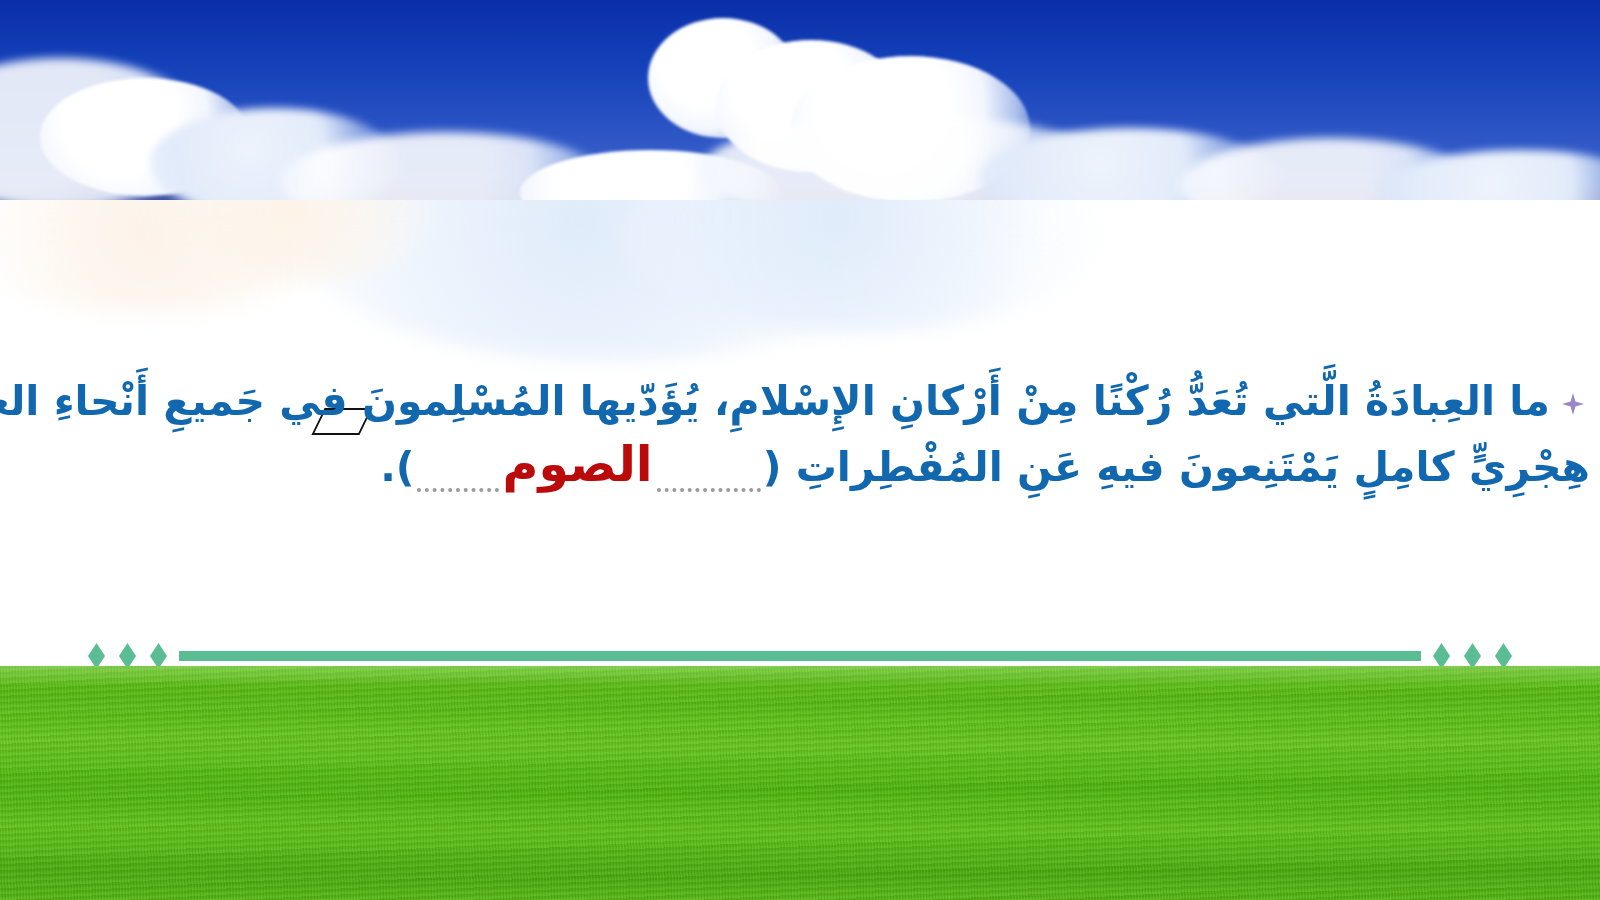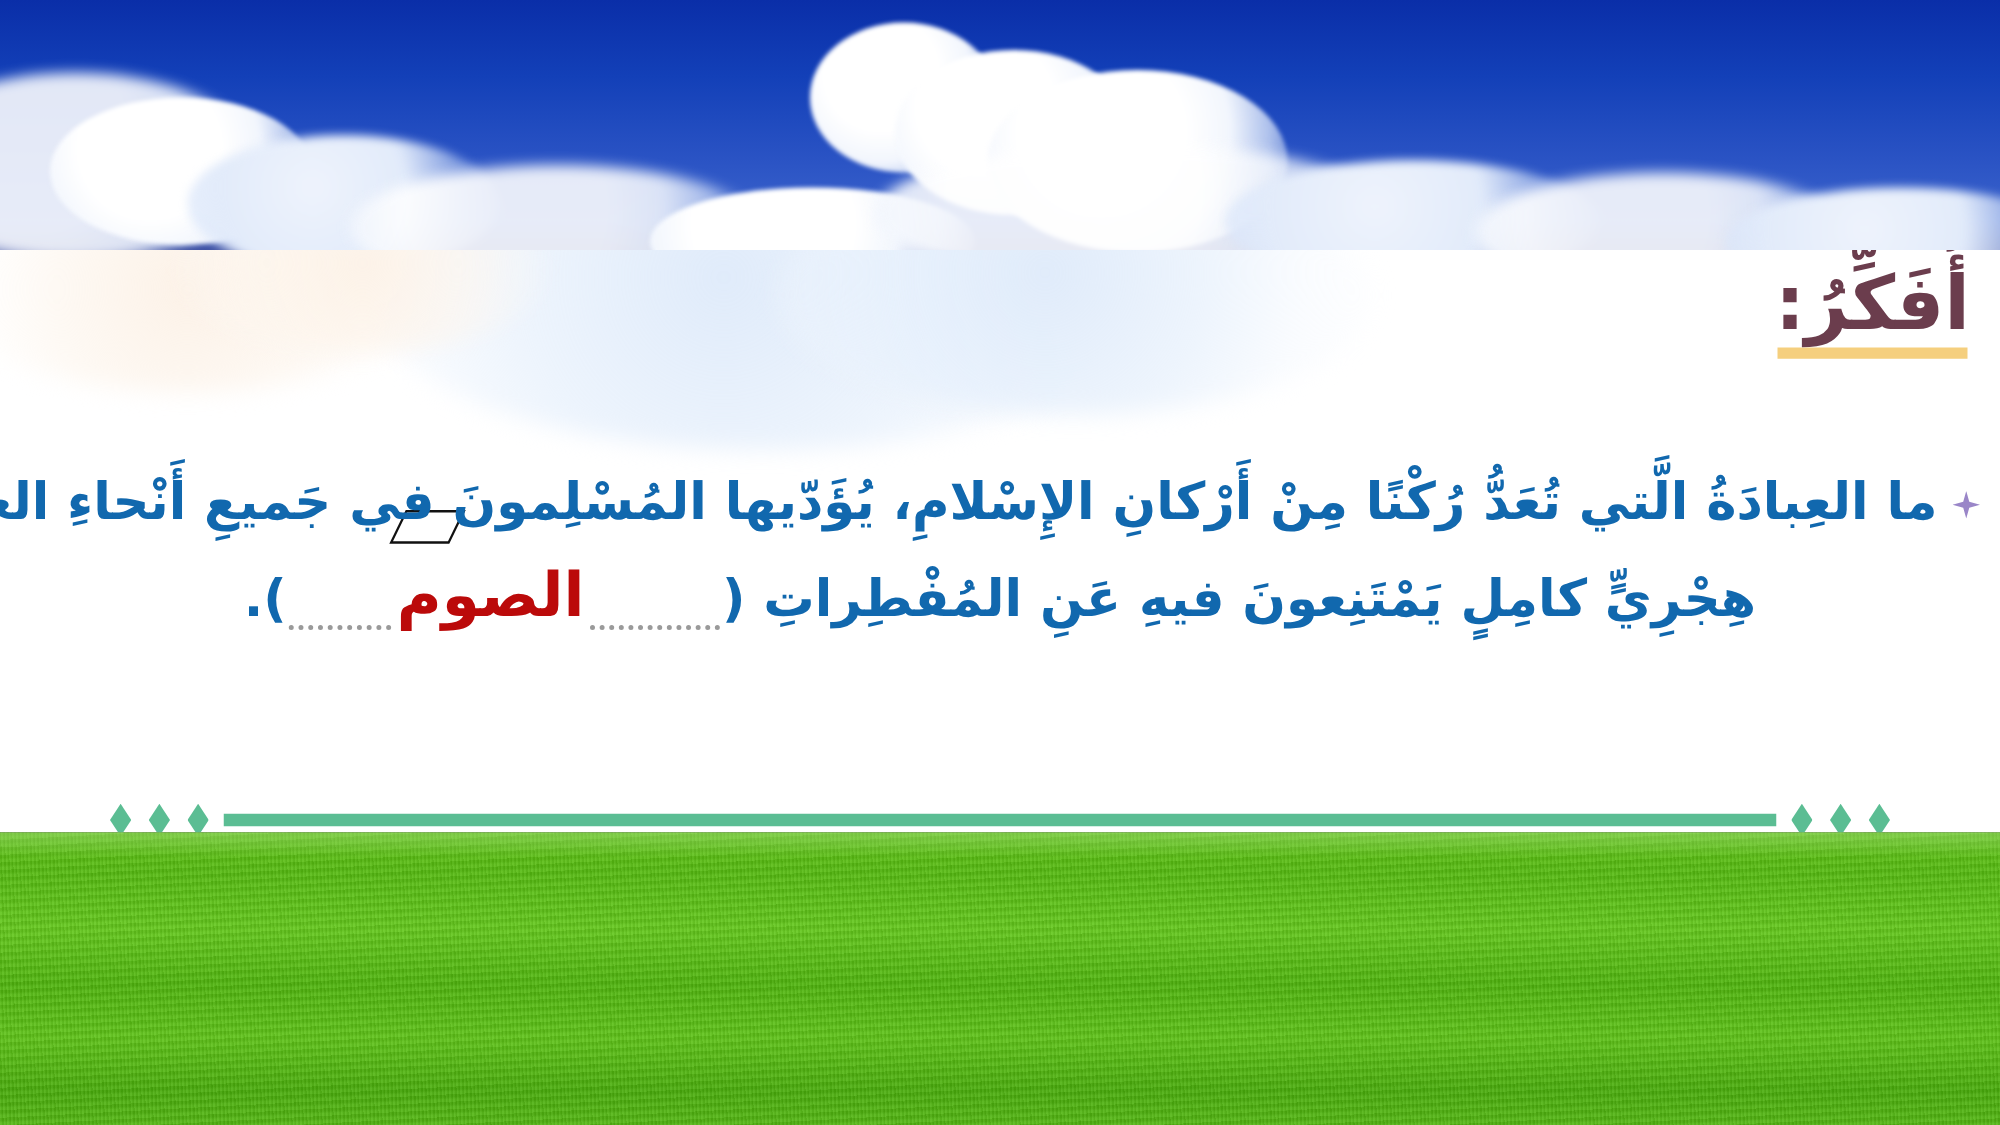--- a/index.html
+++ b/index.html
@@ -125,21 +125,21 @@
     display: block;
     font-family: "DejaVu Sans", "Liberation Sans", sans-serif;
     font-size: 41px;
     font-weight: 700;
     color: #1168ae;
     line-height: 1.42;
     white-space: nowrap;
     direction: rtl;
   }
   .q-line.line1 { text-align: right; padding-right: 6px; }
-  .q-line.line2 { text-align: center; margin-top: 12px; }
+  .q-line.line2 { text-align: right; }
 
   .bullet-star {
     display: inline-block;
     width: 22px;
     height: 22px;
     margin-left: 12px;
     vertical-align: middle;
     background: #9a86c8;
     clip-path: polygon(50% 0%, 61% 39%, 100% 50%, 61% 61%, 50% 100%, 39% 61%, 0% 50%, 39% 39%);
   }
@@ -226,24 +226,20 @@
 
   <div class="panel">
 
     <div class="panel-cloud" style="left:300px;  top:-70px; width:620px; height:230px;"></div>
     <div class="panel-cloud" style="left:620px;  top:-58px; width:480px; height:190px;"></div>
     <div class="panel-cloud warm" style="left:-40px;  top:-36px; width:380px; height:150px;"></div>
     <div class="panel-cloud warm" style="left:140px;  top:-48px; width:300px; height:130px;"></div>
 
     <div class="artifact"></div>
 
-    <div class="heading-wrap">
-      <div class="heading-text">أُفَكِّرُ:</div>
-      <div class="heading-underline"></div>
-    </div>
 
     <div class="question-block">
 
       <div class="q-line line1">
         <span class="bullet-star"></span><span>ما العِبادَةُ الَّتي تُعَدُّ رُكْنًا مِنْ أَرْكانِ الإِسْلامِ، يُؤَدّيها المُسْلِمونَ في جَميعِ أَنْحاءِ العالَمِ في شَهْرٍ</span>
       </div>
 
       <div class="q-line line2">
         <span>هِجْرِيٍّ كامِلٍ يَمْتَنِعونَ فيهِ عَنِ المُفْطِراتِ (</span><span class="answer-slot"><span class="dots"></span><span class="answer-word">الصوم</span><span class="dots short"></span></span><span>).</span>
       </div>

